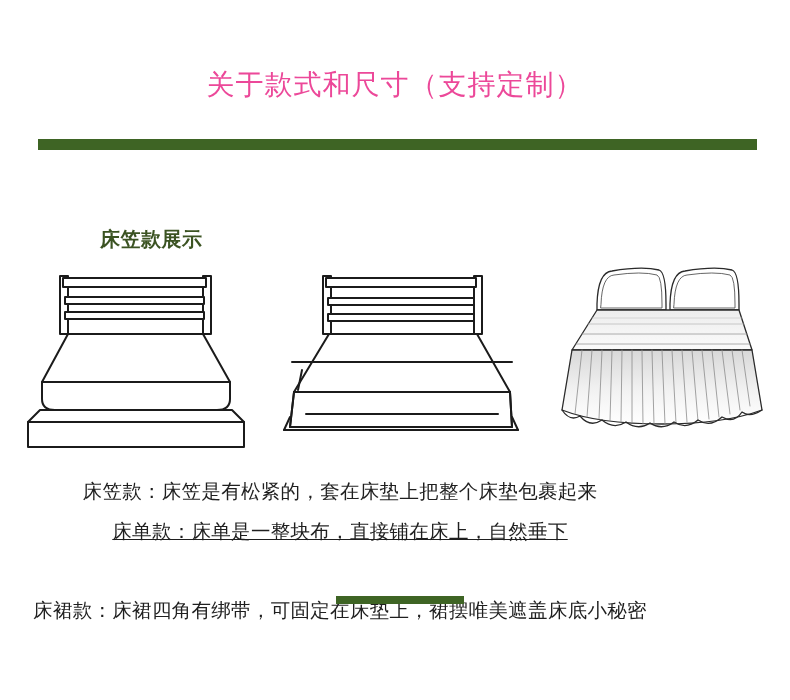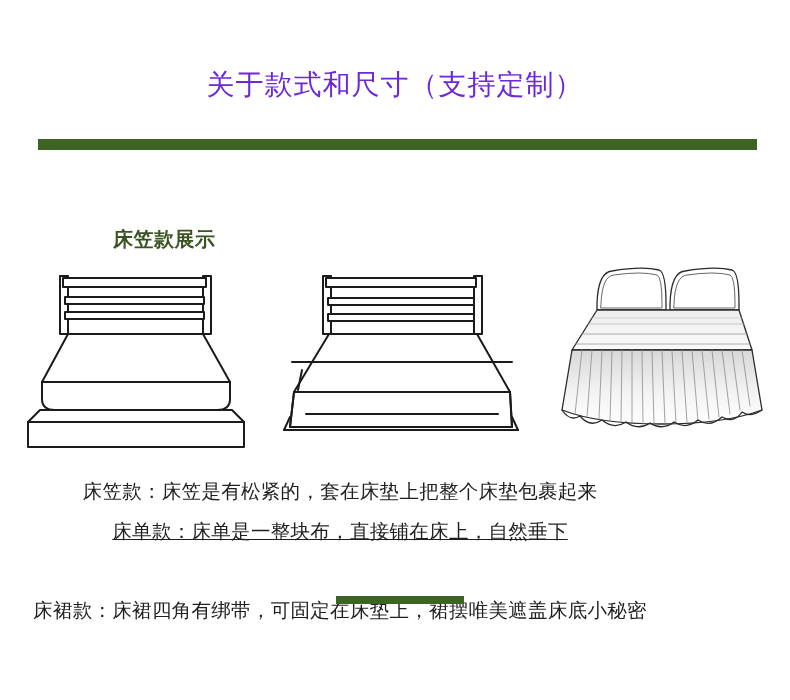--- a/index.html
+++ b/index.html
@@ -24,21 +24,21 @@
 
   
   .page-title {
     position: absolute;
     left: 0;
     top: 66px;
     width: 790px;
     text-align: center;
     font-size: 28px;
     letter-spacing: 1px;
-    color: #6d28d9;
+    color: #ec4899;
     font-weight: 400;
     white-space: nowrap;
   }
 
   
   .rule-top {
     position: absolute;
     left: 38px;
     top: 139px;
     width: 719px;
@@ -57,21 +57,21 @@
   
   .label {
     position: absolute;
     top: 226px;
     font-size: 20px;
     font-weight: 700;
     color: #3b5322;
     white-space: nowrap;
     letter-spacing: 0.5px;
   }
-  .label-1 { left: 113px; }
+  .label-1 { left: 100px; }
   .label-2 { left: 350px; }
   .label-3 { left: 606px; }
 
   
   .illus {
     position: absolute;
     top: 262px;
   }
   .illus-1 { left: 18px;  width: 250px; height: 190px; }
   .illus-2 { left: 272px; width: 250px; height: 190px; }

